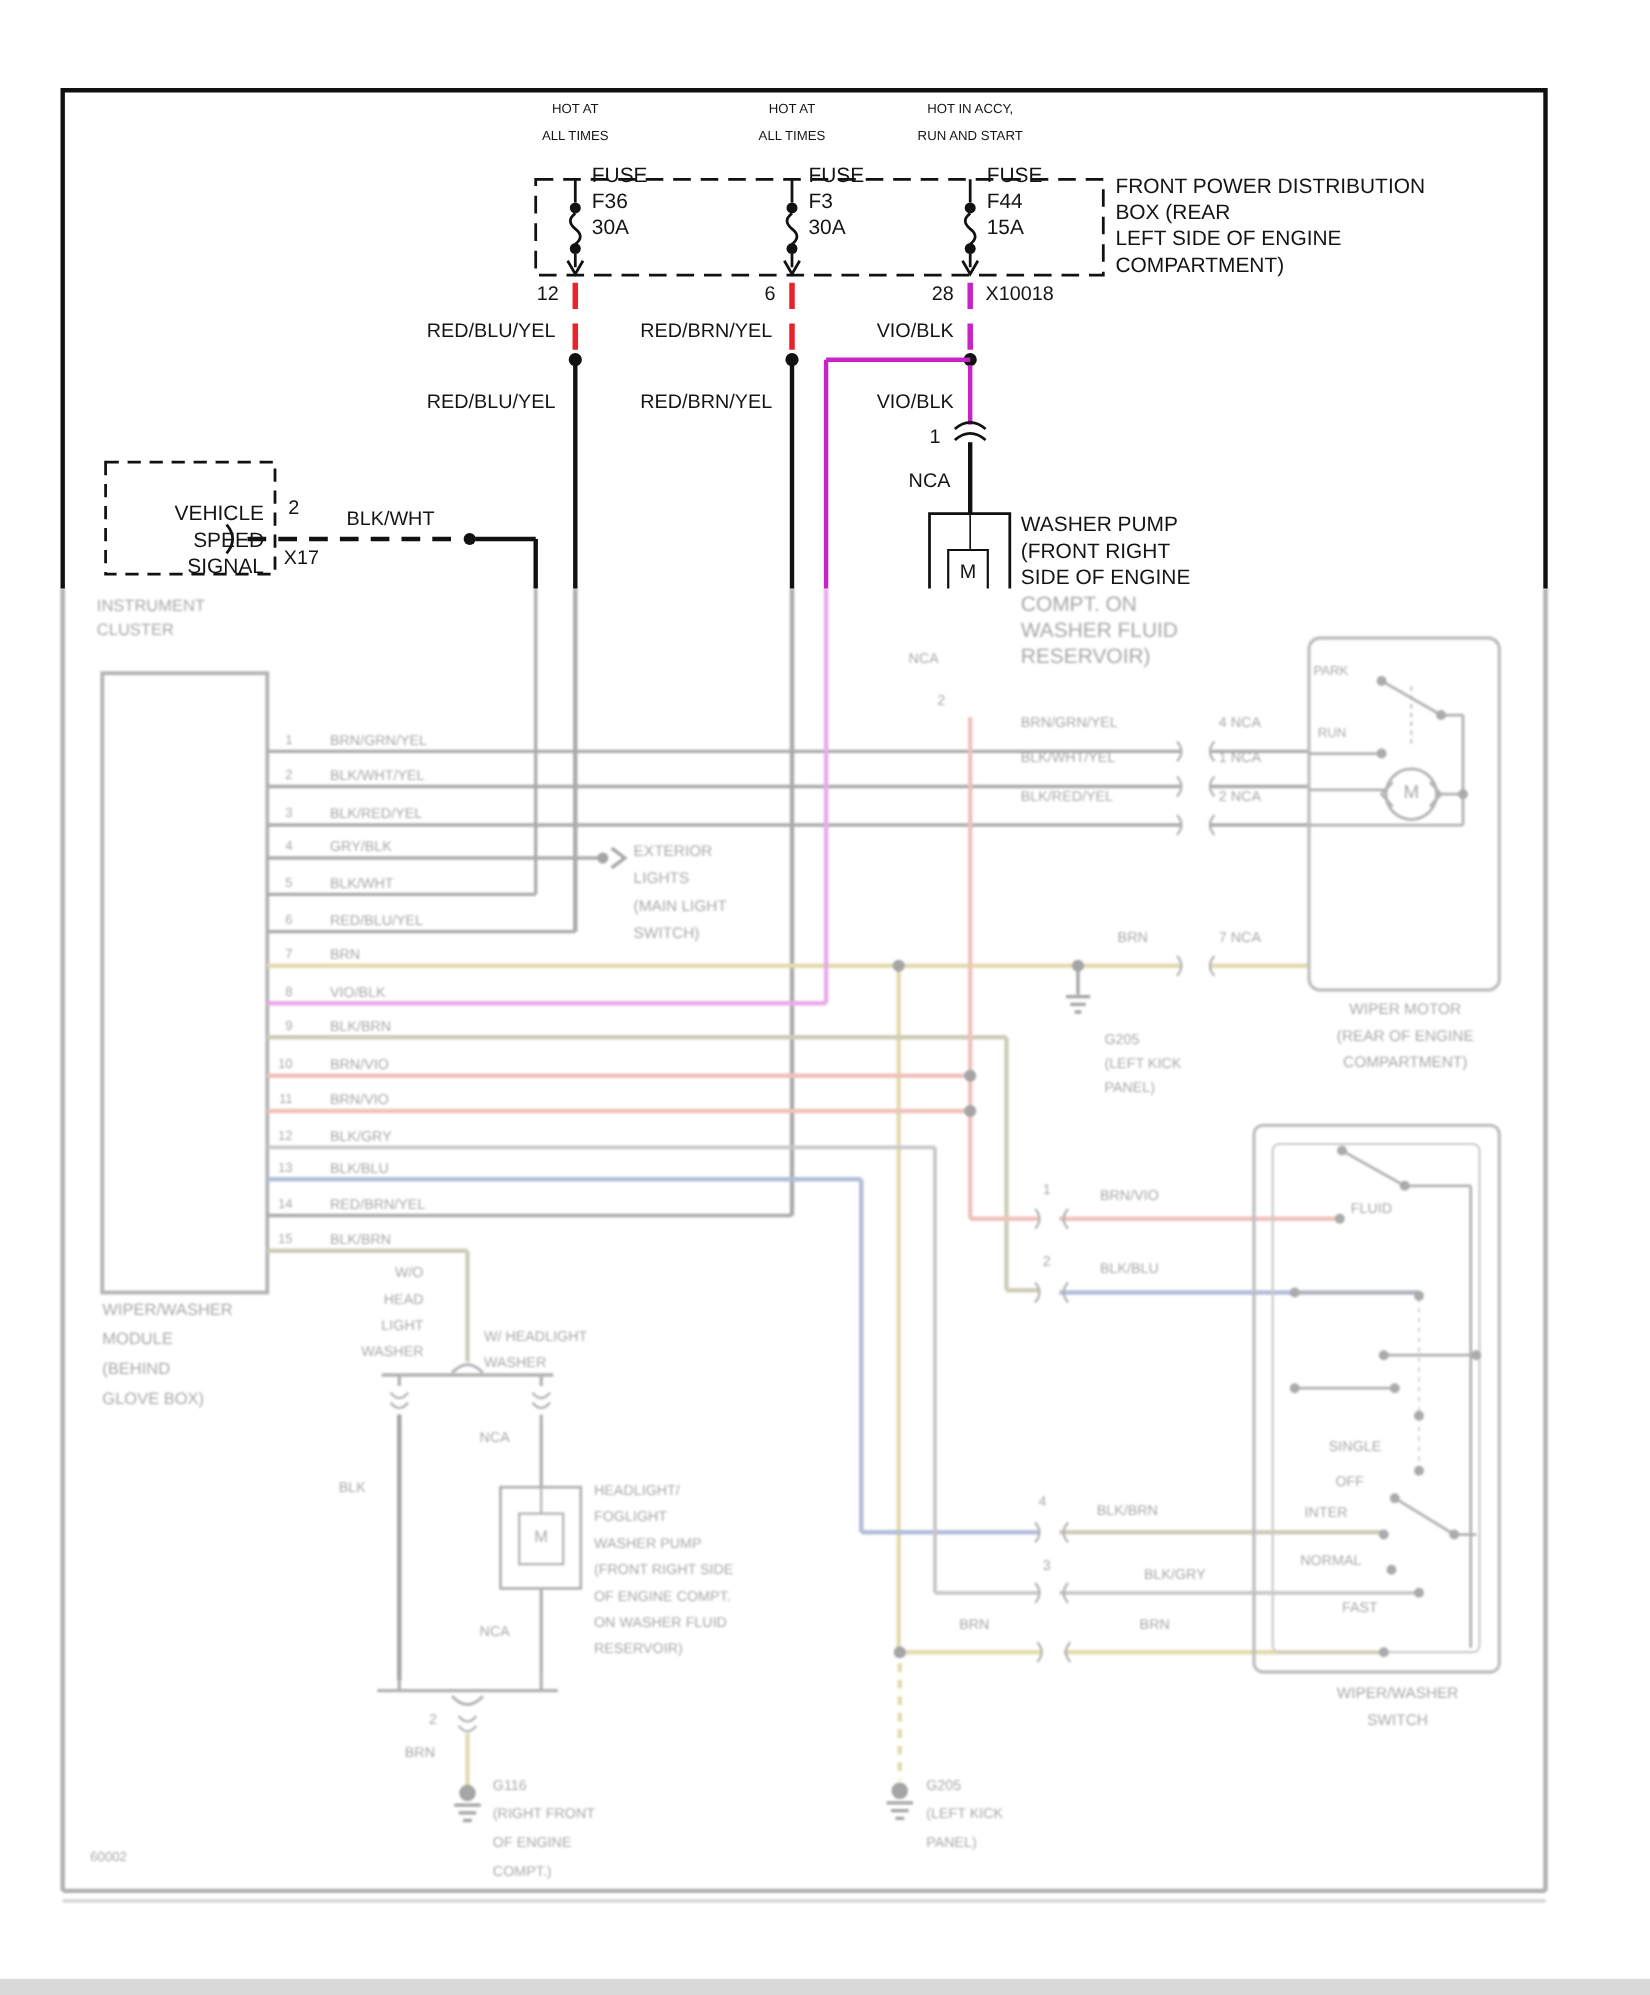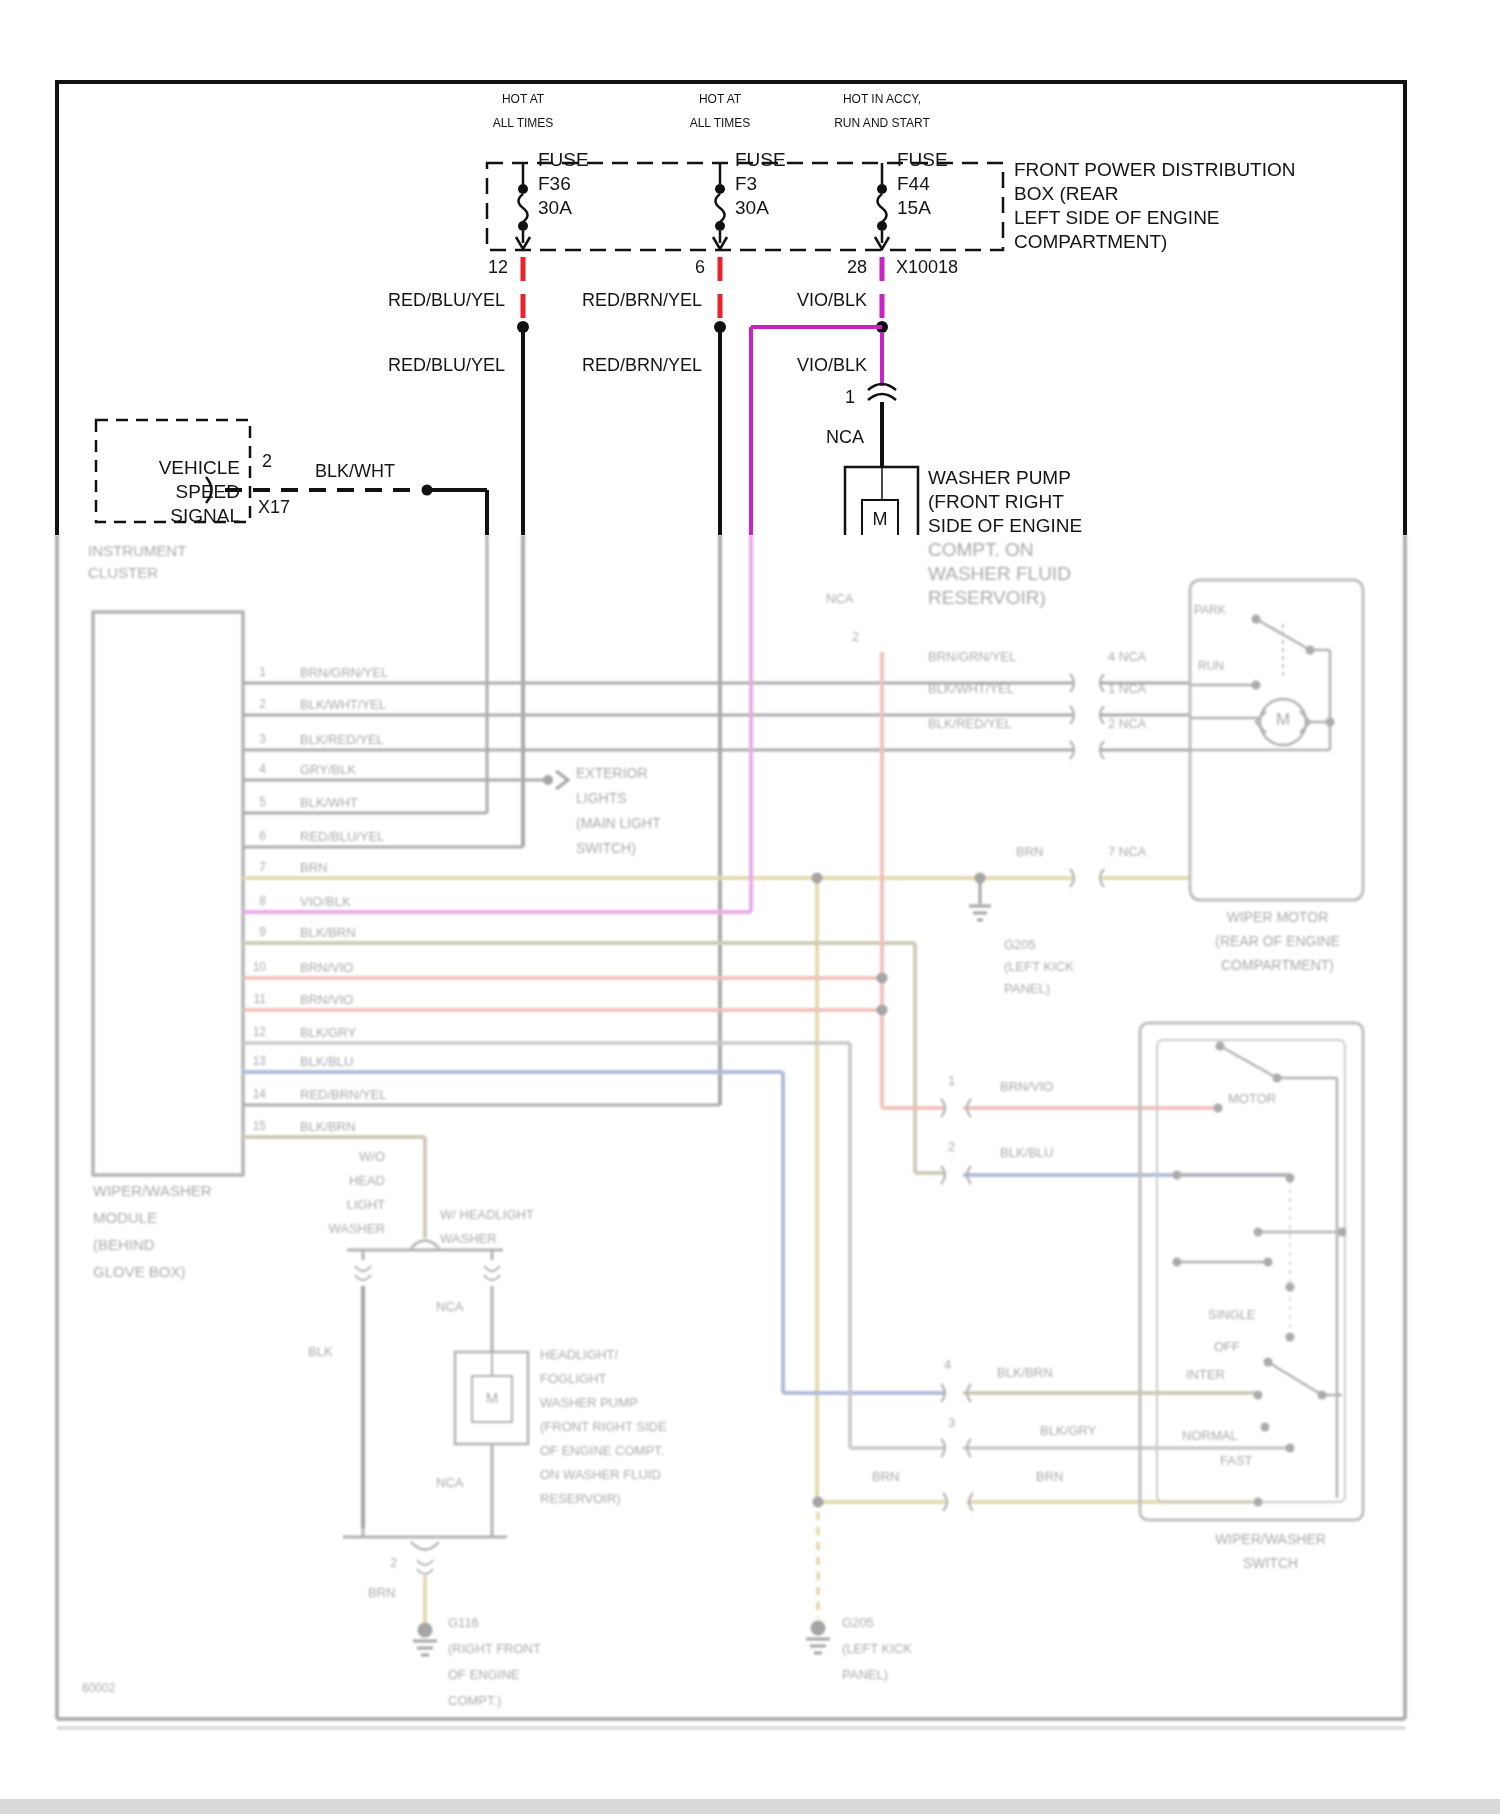--- a/index.html
+++ b/index.html
@@ -253,25 +253,25 @@
     <div class="tx s14 ca" style="left:1185px;top:934px;width:185px;">(REAR OF ENGINE</div>
     <div class="tx s14 ca" style="left:1185px;top:958px;width:185px;">COMPARTMENT)</div>
 
     <div class="tx s13" style="left:826px;top:592px;">NCA</div>
     <div class="tx s13" style="left:852px;top:630px;">2</div>
 
     <div class="tx s19" style="left:928px;top:540px;">COMPT. ON</div>
     <div class="tx s19" style="left:928px;top:564px;">WASHER FLUID</div>
     <div class="tx s19" style="left:928px;top:588px;">RESERVOIR)</div>
 
-    <div class="tx s13" style="left:1228px;top:1092px;">MOTOR</div>
+    <div class="tx s13" style="left:1228px;top:1092px;">FLUID</div>
     <div class="tx s13" style="left:1208px;top:1308px;">SINGLE</div>
     <div class="tx s13" style="left:1214px;top:1340px;">OFF</div>
     <div class="tx s13" style="left:1186px;top:1368px;">INTER</div>
-    <div class="tx s13" style="left:1182px;top:1412px;margin-top:17px;">NORMAL</div>
+    <div class="tx s13" style="left:1182px;top:1412px;">NORMAL</div>
     <div class="tx s13" style="left:1220px;top:1454px;">FAST</div>
 
     <div class="tx s13" style="left:948px;top:1074px;">1</div>
     <div class="tx s13" style="left:1000px;top:1080px;">BRN/VIO</div>
     <div class="tx s13" style="left:948px;top:1140px;">2</div>
     <div class="tx s13" style="left:1000px;top:1146px;">BLK/BLU</div>
     <div class="tx s13" style="left:944px;top:1358px;">4</div>
     <div class="tx s13" style="left:997px;top:1366px;">BLK/BRN</div>
     <div class="tx s13" style="left:948px;top:1416px;">3</div>
     <div class="tx s13" style="left:1040px;top:1424px;">BLK/GRY</div>

